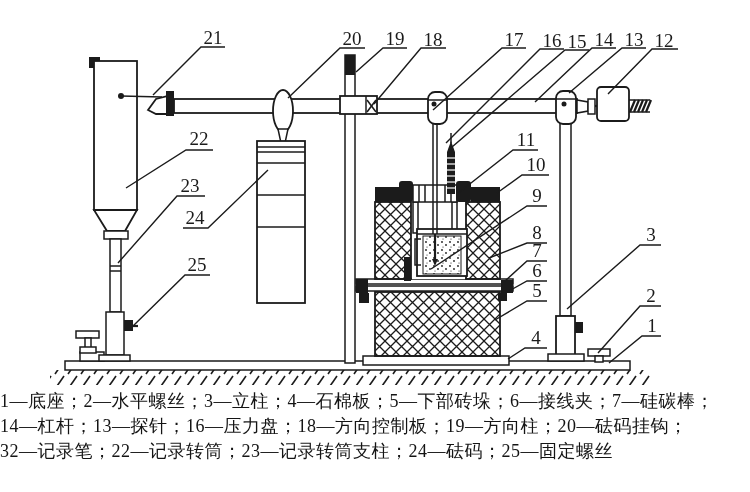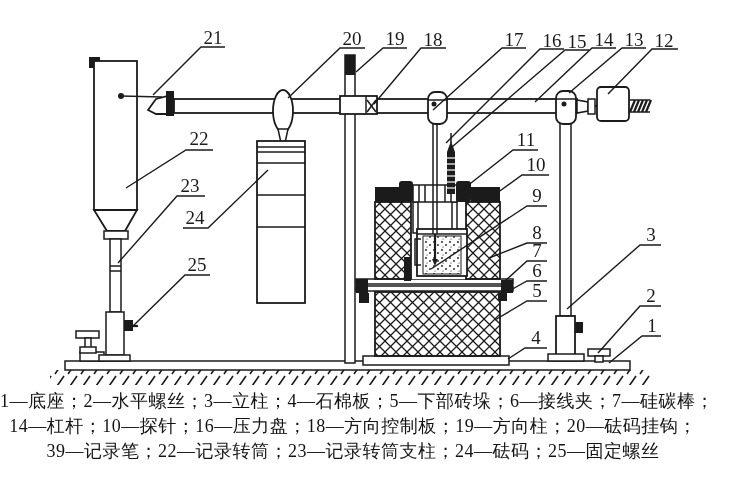--- a/index.html
+++ b/index.html
@@ -7,21 +7,21 @@
         font-family:"Liberation Serif","DejaVu Serif",serif;}
   svg{display:block;}
   .s  {stroke:#1b1b1b;fill:#ffffff;stroke-width:1.8;}
   .s16{stroke:#1b1b1b;fill:#ffffff;stroke-width:1.5;}
   .ln {stroke:#1b1b1b;fill:none;stroke-width:1.5;}
   .ln2{stroke:#1b1b1b;fill:none;stroke-width:2.2;}
   .blk{fill:#1b1b1b;stroke:none;}
   .rib{stroke:#ffffff;stroke-width:1.2;}
   .leader{fill:none;stroke:#1b1b1b;stroke-width:1.4;}
   .callout-num{font-family:"Liberation Serif","DejaVu Serif",serif;font-size:19px;fill:#1b1b1b;text-anchor:middle;}
-  .legend{position:absolute;left:0;top:389px;width:706px;text-align:center;color:#141414;
+  .legend{position:absolute;left:0;top:389px;width:706px;color:#141414;
           font-size:18px;line-height:25px;letter-spacing:.5px;}
   .legend div{white-space:nowrap;}
 </style>
 </head>
 <body>
 
 <div class="page">
 
 <svg width="750" height="390" viewBox="0 0 750 390">
   <defs>
@@ -238,17 +238,17 @@
         <text x="651" y="241" class="callout-num">3</text>
         <polyline points="661,306 640,306 598,353" class="leader"></polyline>
         <text x="651" y="302" class="callout-num">2</text>
         <polyline points="661,336 642,336 609,363" class="leader"></polyline>
         <text x="652" y="332" class="callout-num">1</text>
       </g>
 </svg>
 
 <div class="legend">
   <div>1—底座；2—水平螺丝；3—立柱；4—石棉板；5—下部砖垛；6—接线夹；7—硅碳棒；</div>
-  <div>14—杠杆；10—探针；16—压力盘；18—方向控制板；19—方向柱；20—砝码挂钩；</div>
-  <div>39—记录笔；22—记录转筒；23—记录转筒支柱；24—砝码；25—固定螺丝</div>
+  <div>14—杠杆；13—探针；16—压力盘；18—方向控制板；19—方向柱；20—砝码挂钩；</div>
+  <div>32—记录笔；22—记录转筒；23—记录转筒支柱；24—砝码；25—固定螺丝</div>
 </div>
 
 </div>
 
 </body></html>

